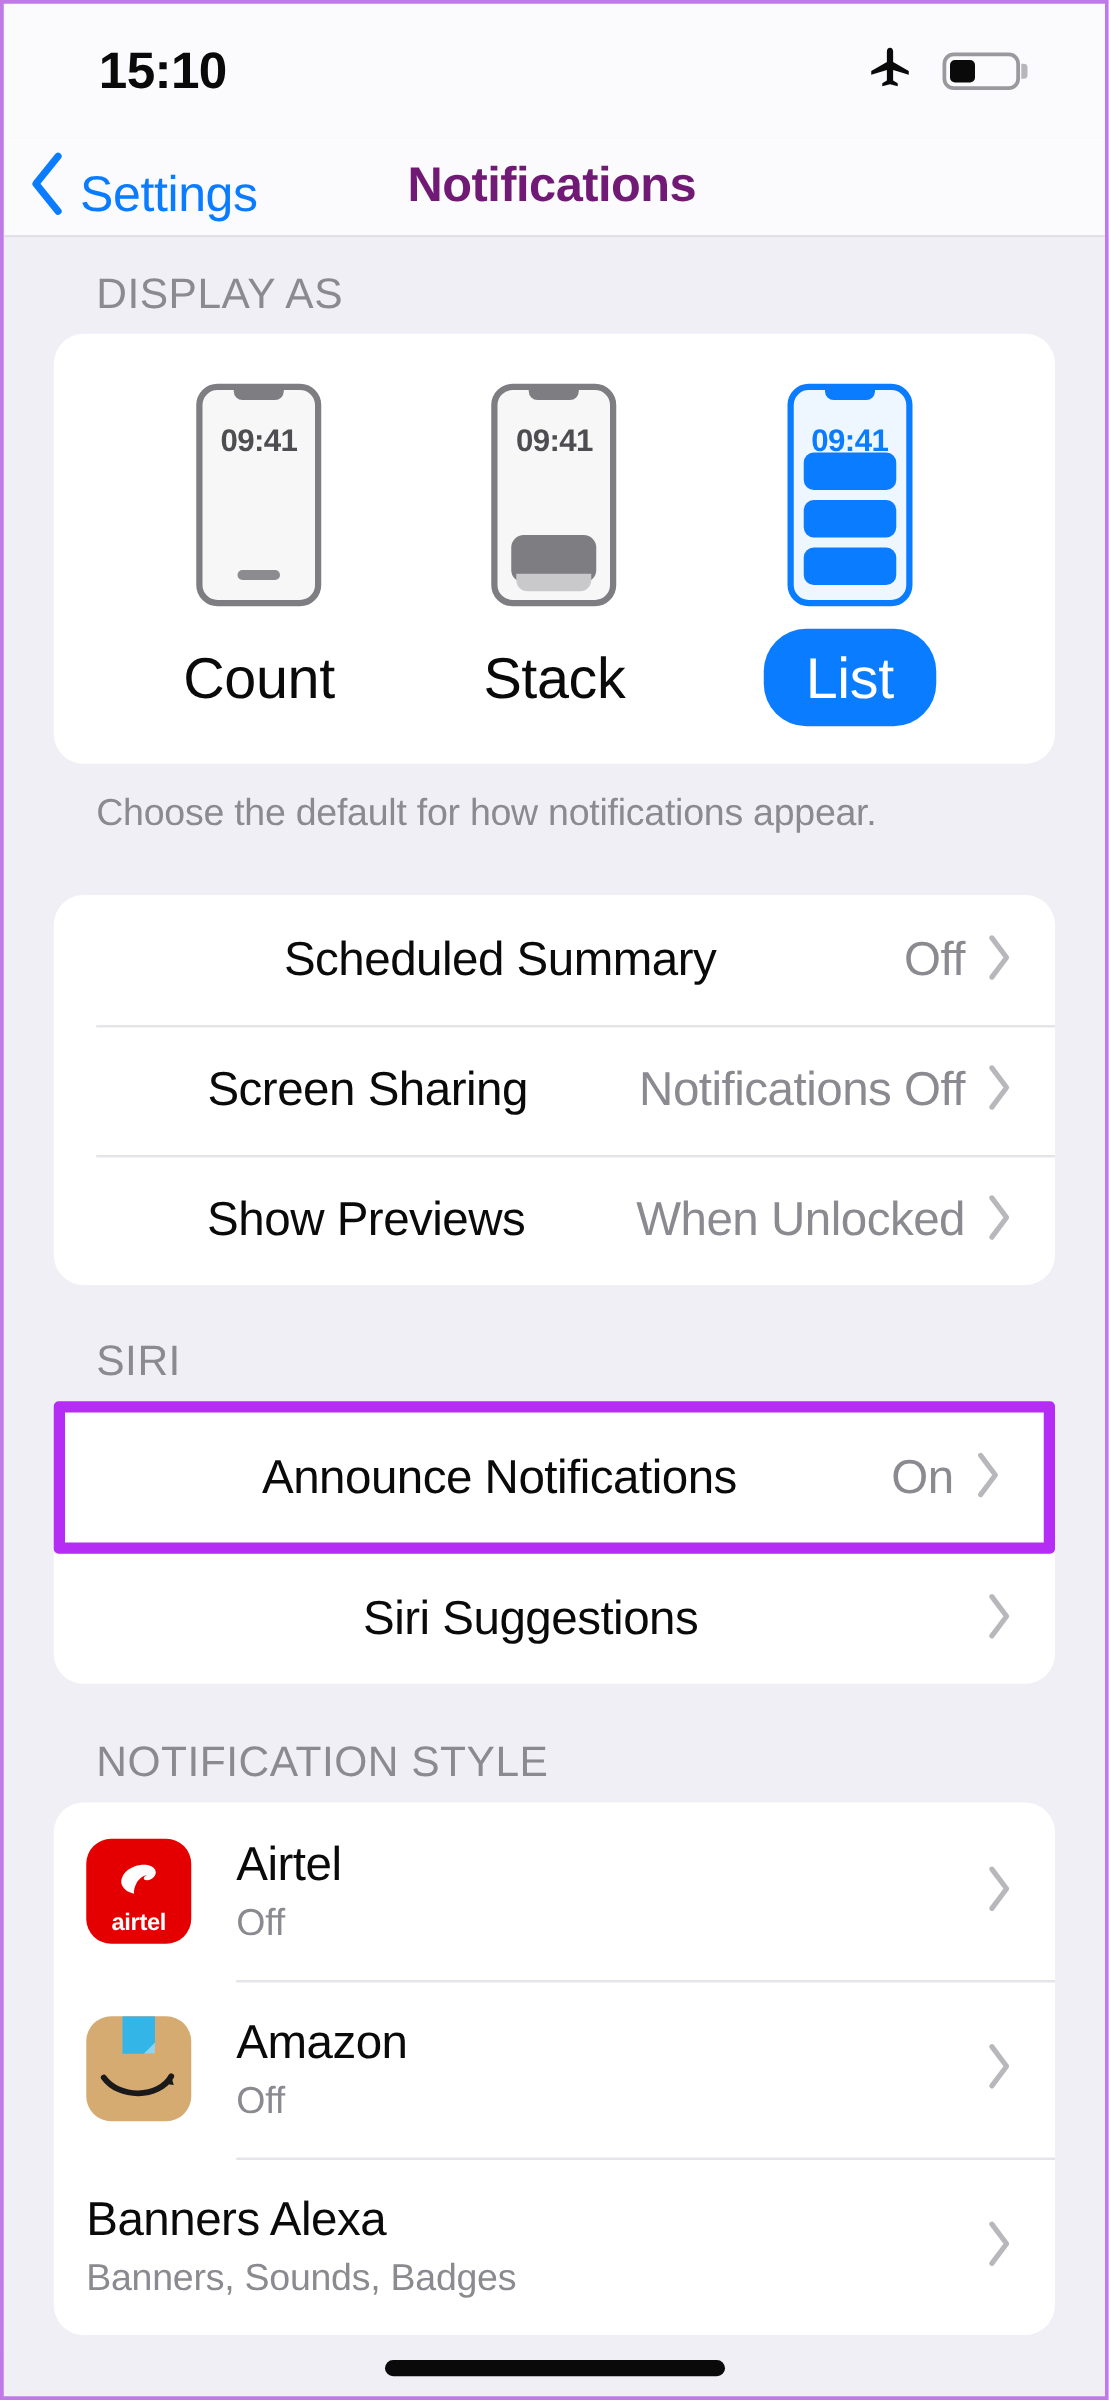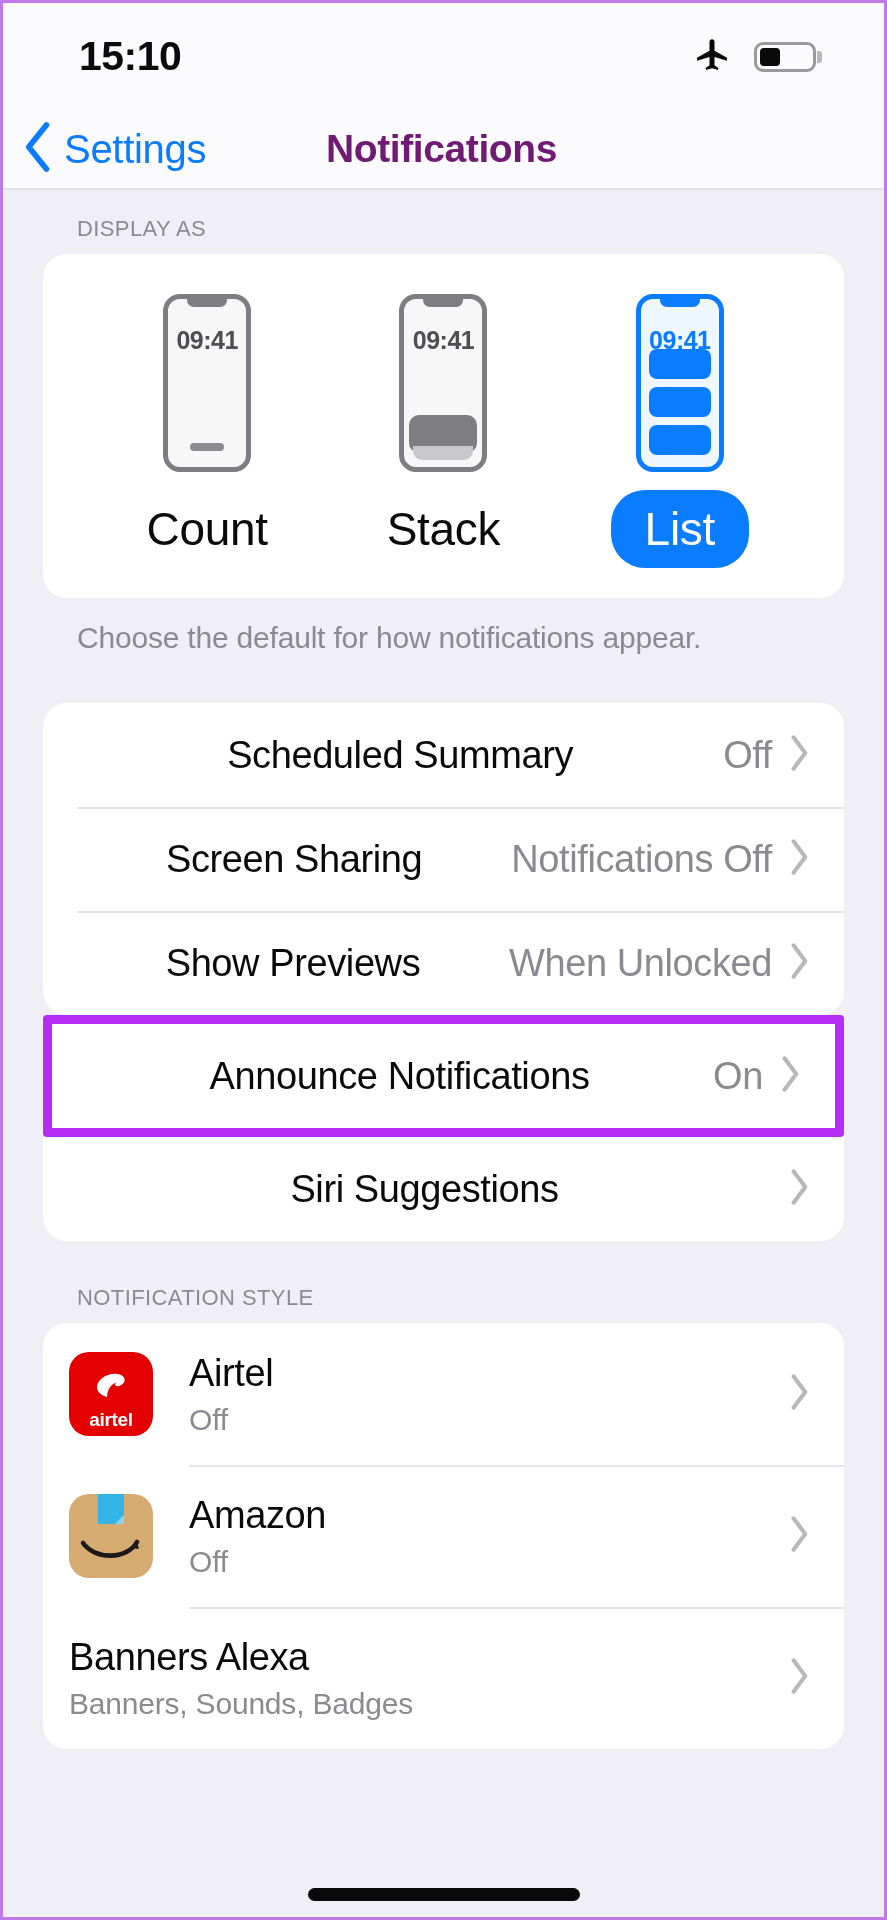--- a/index.html
+++ b/index.html
@@ -74,21 +74,21 @@
   .nav-bar {
     height: 80px;
     background: #fbfafc;
     position: relative;
     display: flex;
     align-items: center;
     border-bottom: 2px solid #e3e1e8;
   }
   .nav-back {
     display: flex;
-    align-items: center;
+    align-items: flex-end;
     gap: 9px;
     padding-left: 18px;
     cursor: pointer;
   }
   .nav-back-chevron { display: block; }
   .nav-back-label {
     font-size: 40px;
     color: #0a7cff;
     letter-spacing: -0.3px;
   }
@@ -103,21 +103,21 @@
     pointer-events: none;
   }
 
   
   .content {
     background: #f1eff6;
     padding-bottom: 10px;
   }
 
   .section-header {
-    font-size: 22px;
+    font-size: 34px;
     color: #8b8a90;
     letter-spacing: 0.4px;
     padding: 26px 16px 12px 74px;
   }
 
   .card {
     background: #ffffff;
     border-radius: 24px;
     margin: 0 40px;
     overflow: hidden;
@@ -134,21 +134,21 @@
     padding: 0 46px;
   }
   .phone-option {
     display: flex;
     flex-direction: column;
     align-items: center;
     cursor: pointer;
     width: 180px;
   }
   .phone-frame {
-    width: 88px;
+    width: 100px;
     height: 178px;
     border: 5px solid #7d7d82;
     border-radius: 17px;
     background: #f7f7f7;
     position: relative;
     display: flex;
     flex-direction: column;
     align-items: center;
   }
   .phone-frame.selected {
@@ -485,20 +485,21 @@
         <span class="row-value">When Unlocked</span>
         <span class="chevron">
           <svg width="22" height="38" viewBox="0 0 14 24" fill="none" stroke="#b8b7bc" stroke-width="2.6" stroke-linecap="round" stroke-linejoin="round">
               <path d="M3.5 2 L11 12 L3.5 22"></path>
             </svg>
         </span>
       </div>
 
     </div>
 
+    <div class="section-header" style="padding-top:42px">SIRI</div>
 
     <div class="highlight-wrap">
       <div class="highlight-box">
         <div class="row">
           <span class="row-label">Announce Notifications</span>
           <span class="row-value">On</span>
           <span class="chevron">
             <svg width="22" height="38" viewBox="0 0 14 24" fill="none" stroke="#b8b7bc" stroke-width="2.6" stroke-linecap="round" stroke-linejoin="round">
                 <path d="M3.5 2 L11 12 L3.5 22"></path>
               </svg>

